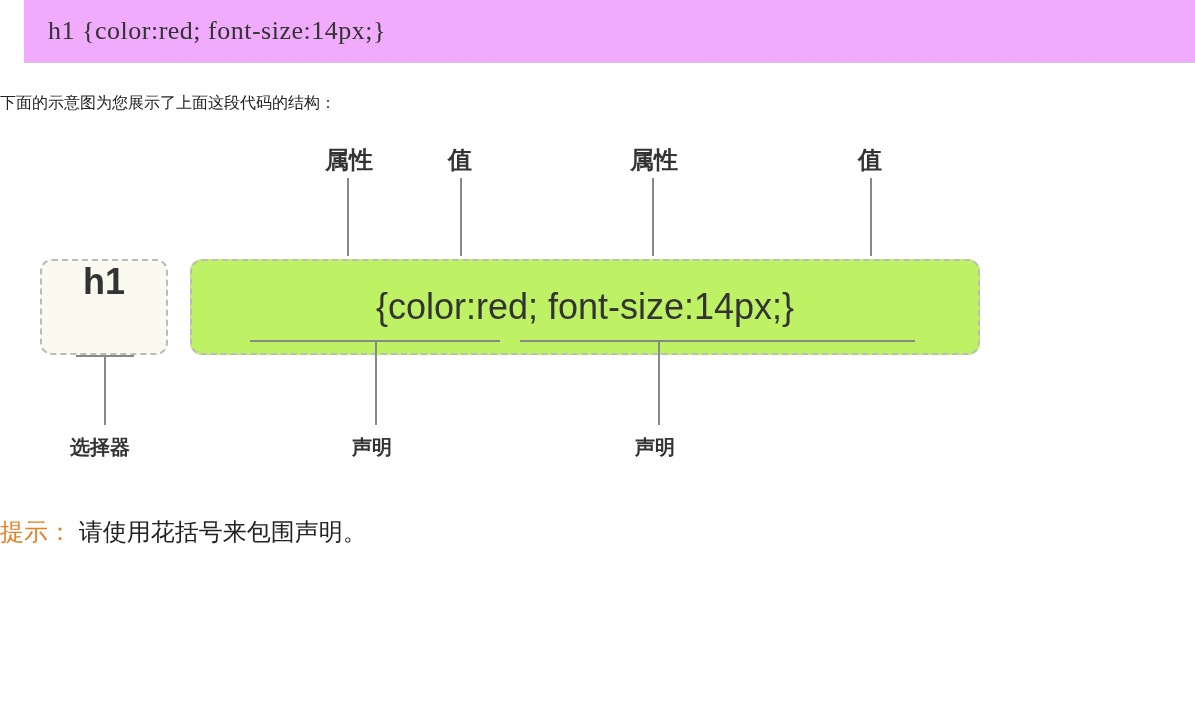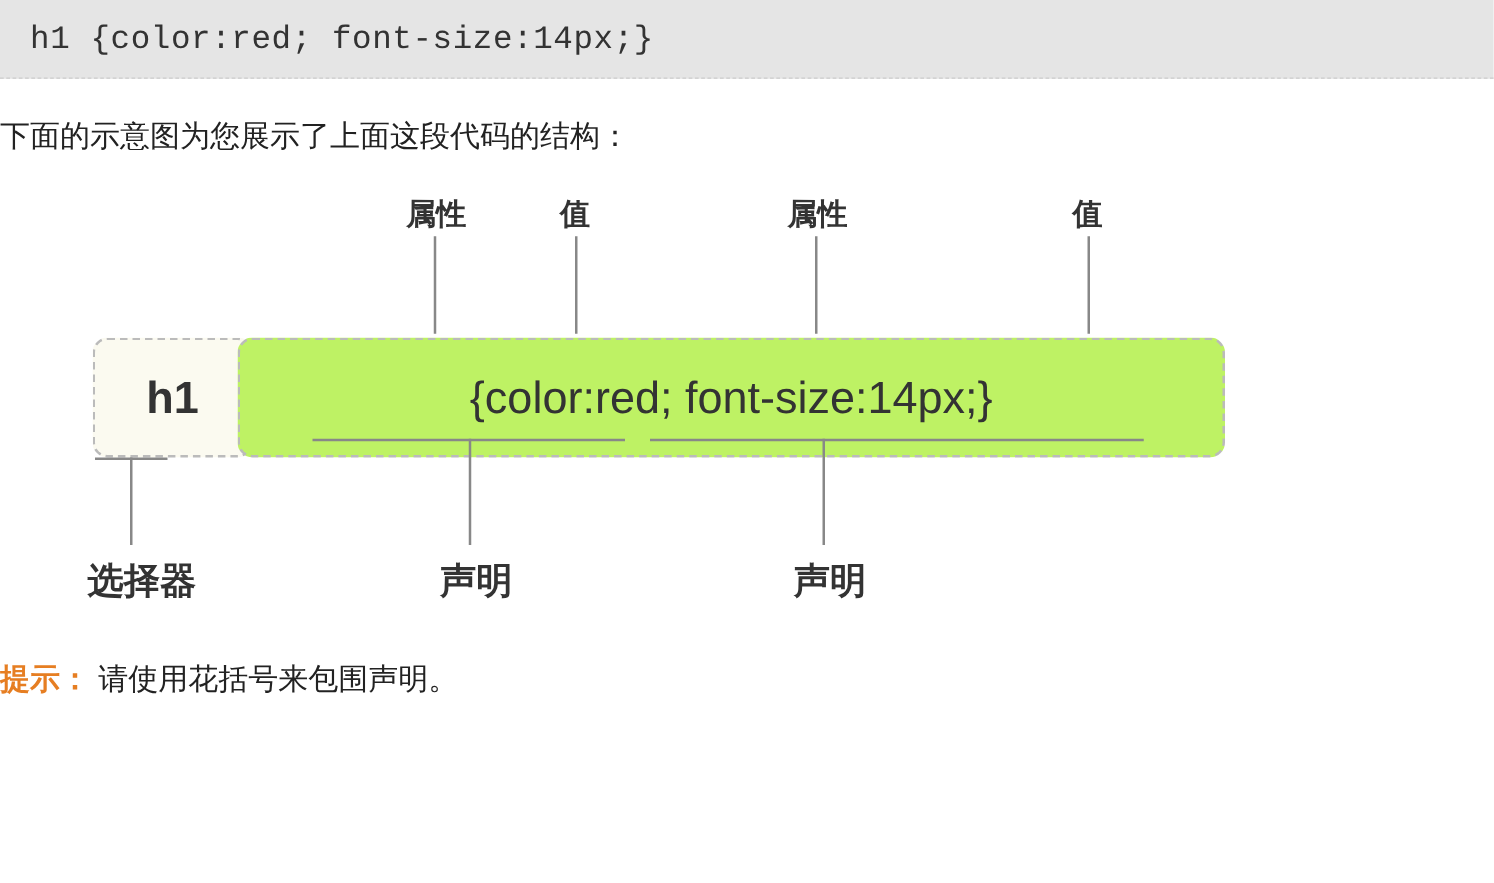--- a/index.html
+++ b/index.html
@@ -5,71 +5,70 @@
     * { margin: 0; padding: 0; box-sizing: border-box; }
     body {
       font-family: "Microsoft YaHei", "PingFang SC", Arial, sans-serif;
       font-size: 20px;
       background: #fff;
       width: 1195px;
       height: 706px;
       overflow: hidden;
     }
     .code-block {
-      background: #e5e5e5;
+      background: #f0abfc;
       padding: 16px 24px;
-      font-family: Liberation Mono, monospace;
+      font-family: Liberation Serif, serif;
       font-size: 26px;
       color: #333;
       border-bottom: 1px dashed #ccc;
       letter-spacing: 0.5px;
+      margin-left: 24px;
     }
     .description {
       padding: 30px 0 30px 0;
-      font-size: 24px;
+      font-size: 16px;
       color: #222;
       font-weight: normal;
     }
     .diagram-container {
       position: relative;
       width: 970px;
       height: 360px;
       margin: 0 0 0 40px;
     }
     .top-label {
       position: absolute;
       font-size: 24px;
       font-weight: bold;
       color: #333;
       text-align: right;
     }
     .bottom-label {
       position: absolute;
-      font-size: 29px;
+      font-size: 20px;
       font-weight: bold;
       color: #333;
       text-align: center;
     }
     .selector-box {
       position: absolute;
       left: 0px;
       top: 115px;
       width: 128px;
       height: 96px;
       border: 2px dashed #bbb;
       border-radius: 12px;
       background: #fbfaf0;
       display: flex;
-      align-items: center;
       justify-content: center;
       font-family: "Verdana", Arial, sans-serif;
       font-size: 36px;
       font-weight: bold;
       color: #333;
-      margin-left: 34px;
     }
     .decl-box {
       position: absolute;
       left: 150px;
       top: 115px;
       width: 790px;
       height: 96px;
       border: 2px dashed #bbb;
       border-radius: 12px;
       background: #bef264;
@@ -81,21 +80,21 @@
       color: #333;
       white-space: nowrap;
     }
     .tip {
       margin-top: 12px;
       font-size: 24px;
       color: #222;
     }
     .tip-label {
       color: #e67e22;
-      font-weight: bold;
+      font-weight: normal;
     }
     .vline {
       position: absolute;
       width: 2px;
       background: #888;
     }
     .hline {
       position: absolute;
       height: 2px;
       background: #888;

